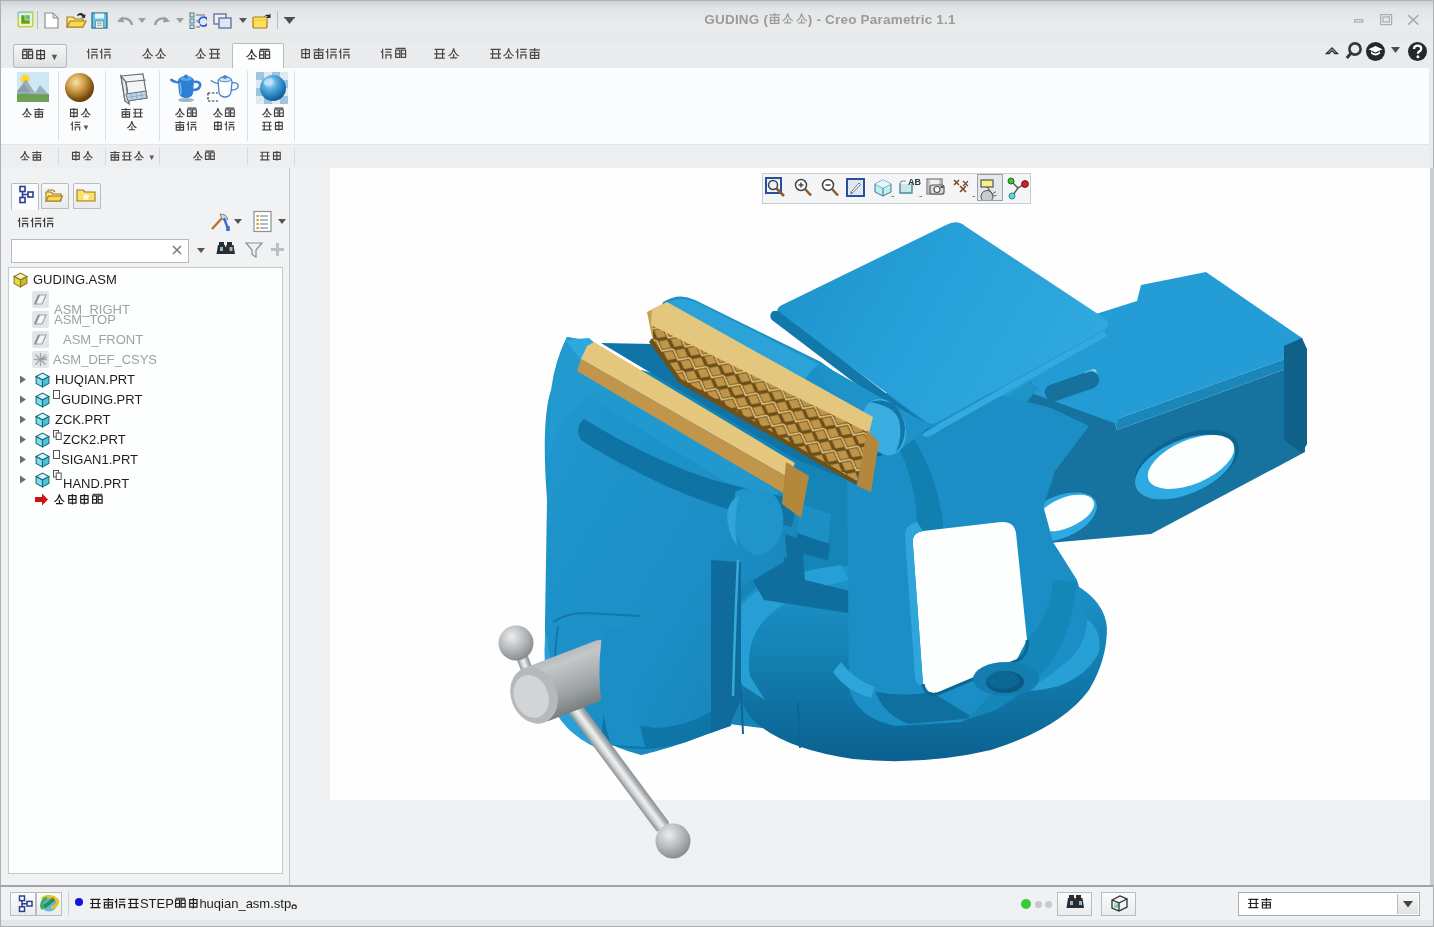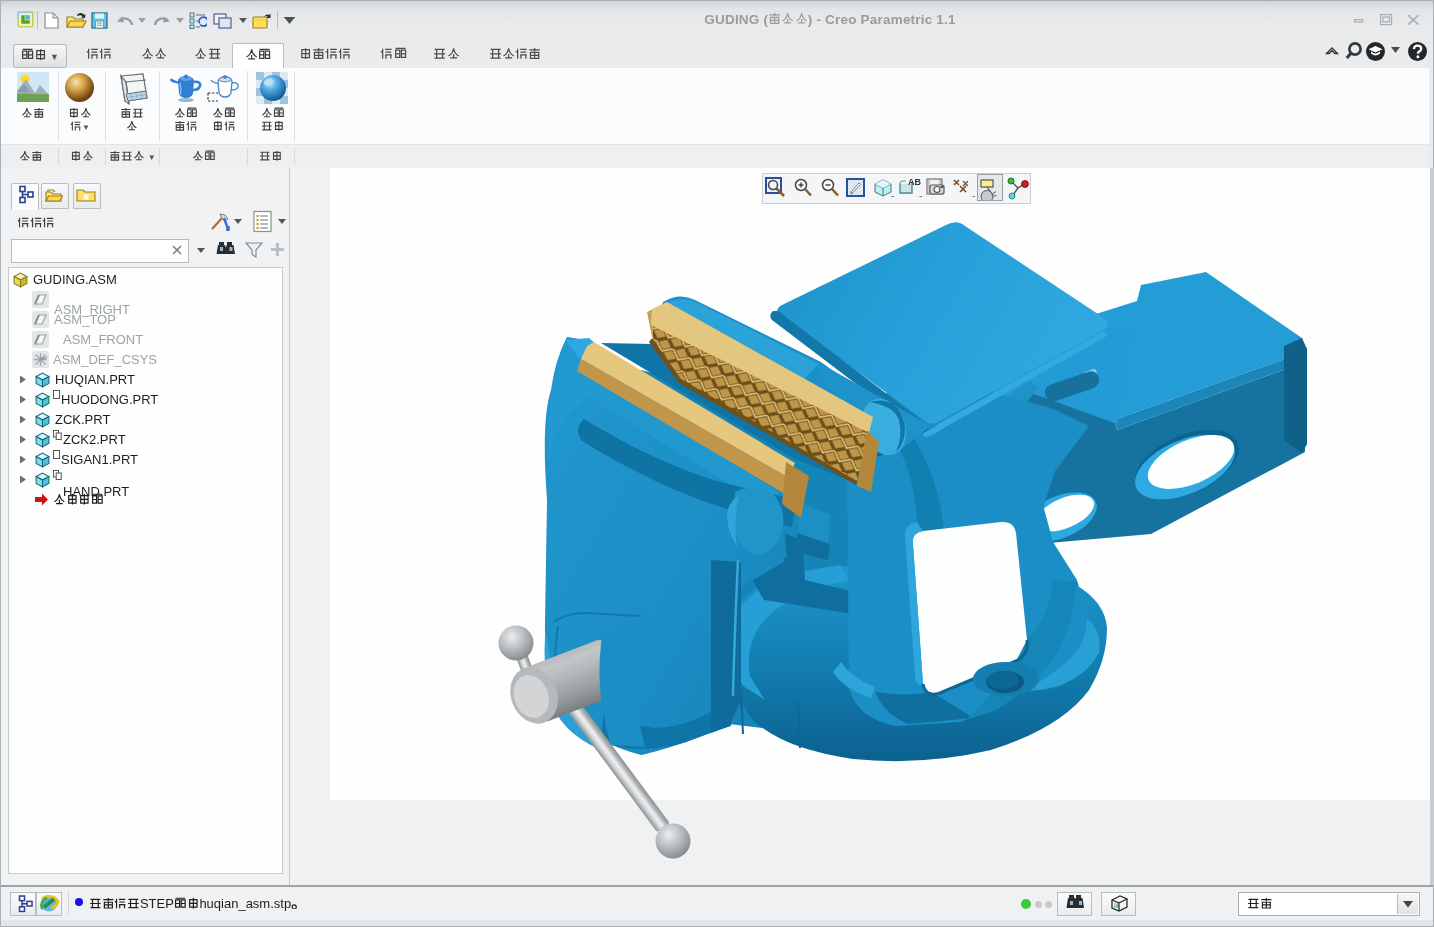--- a/index.html
+++ b/index.html
@@ -658,21 +658,21 @@
    <div class="trow" style="top:222px">
         <svg class="icon" style="left:18px;top:5px" width="8" height="9" viewBox="0 0 8 9">
           <path d="M1,0.5 L7,4.5 L1,8.5z" fill="#6a6f73"></path>
         </svg>
         <svg class="icon" style="left:33px;top:1px" width="17" height="17" viewBox="0 0 16 16">
           <use href="#i-part"></use>
         </svg>
         <svg class="icon" style="left:52px;top:0px" width="7" height="9" viewBox="0 0 7 9">
           <rect x="0.5" y="0.5" width="6" height="8" fill="#fff" stroke="#555" stroke-width="1"></rect>
         </svg>
-        <span style="position:absolute;left:60px;top:2px">HUODONG.PRT</span>
+        <span style="position:absolute;left:60px;top:2px">GUDING.PRT</span>
       </div>
    <div class="trow" style="top:242px">
         <svg class="icon" style="left:18px;top:5px" width="8" height="9" viewBox="0 0 8 9">
           <path d="M1,0.5 L7,4.5 L1,8.5z" fill="#6a6f73"></path>
         </svg>
         <svg class="icon" style="left:33px;top:1px" width="17" height="17" viewBox="0 0 16 16">
           <use href="#i-part"></use>
         </svg>
         <span style="position:absolute;left:54px;top:2px">ZCK.PRT</span>
       </div>
@@ -705,21 +705,21 @@
         <svg class="icon" style="left:18px;top:5px" width="8" height="9" viewBox="0 0 8 9">
           <path d="M1,0.5 L7,4.5 L1,8.5z" fill="#6a6f73"></path>
         </svg>
         <svg class="icon" style="left:33px;top:1px" width="17" height="17" viewBox="0 0 16 16">
           <use href="#i-part"></use>
         </svg>
         <svg class="icon" style="left:52px;top:0px" width="9" height="10" viewBox="0 0 9 10">
           <rect x="0.5" y="0.5" width="5" height="6.5" fill="#fff" stroke="#555" stroke-width="1"></rect>
           <rect x="3.2" y="3" width="5" height="6.5" fill="#fff" stroke="#555" stroke-width="1"></rect>
         </svg>
-        <span style="position:absolute;left:62px;top:14px">HAND.PRT</span>
+        <span style="position:absolute;left:62px;top:6px">HAND.PRT</span>
       </div>
    <div class="trow" style="top:322px">
         <svg class="icon" style="left:33px;top:2px" width="15" height="15" viewBox="0 0 15 15">
           <use href="#i-arr"></use>
         </svg>
         <span style="position:absolute;left:52px;top:2px" class="cjk"><svg class="cg" viewBox="0 0 16 16">
             <g stroke="currentColor">
               <use href="#cgv4"></use>
             </g>
           </svg><svg class="cg" viewBox="0 0 16 16">

